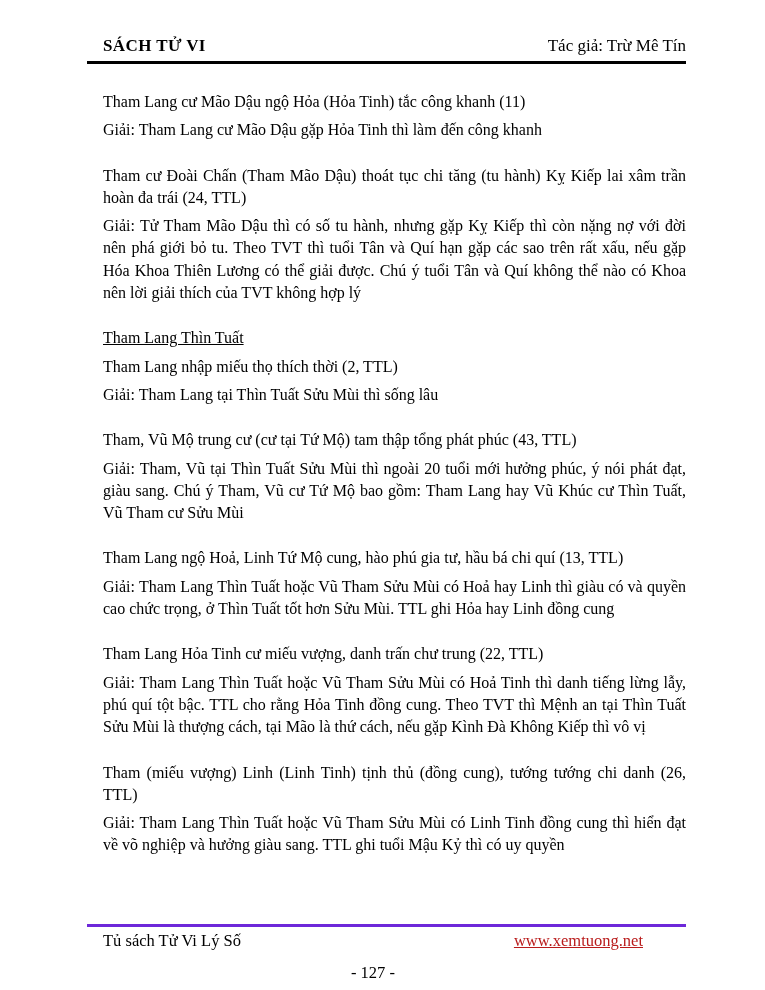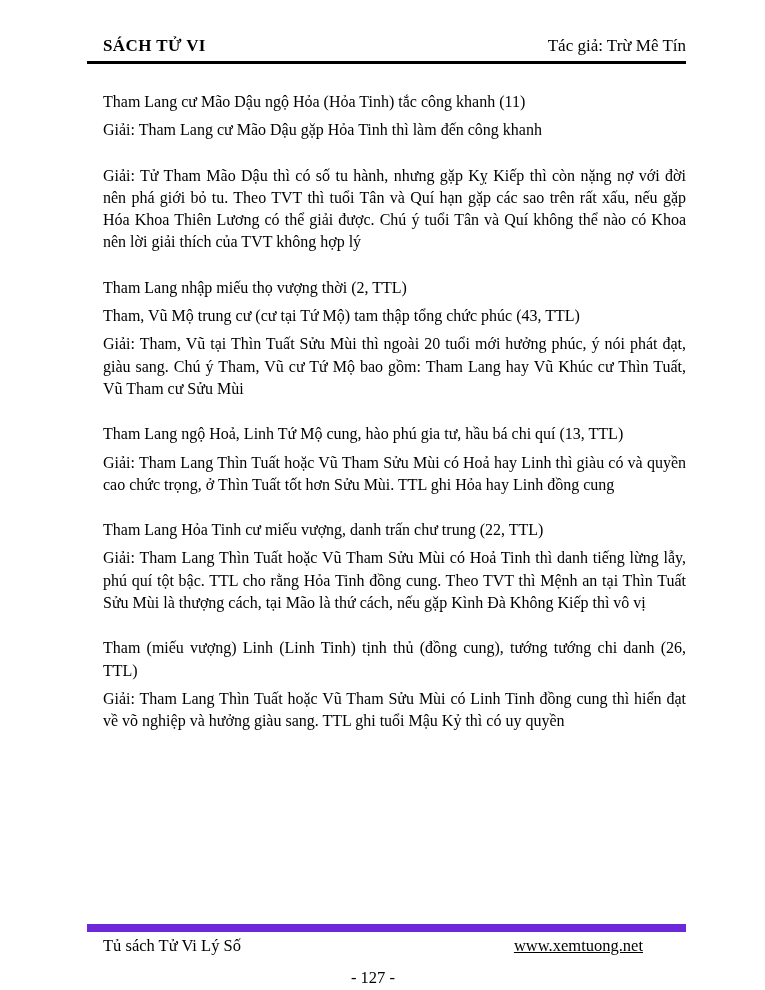--- a/index.html
+++ b/index.html
@@ -51,21 +51,21 @@
     margin-bottom: 6px;
     text-align: left;
     text-decoration: underline;
   }
 
   
   .page-footer {
     position: absolute;
     left: 87px; top: 924px;
     width: 599px;
-    border-top: 8px solid #6d28d9;
+    border-top: 3px solid #6d28d9;
     padding-top: 4px;
     display: flex;
     align-items: flex-start;
     font-size: 16.5px;
   }
   .footer-series { flex: 1; padding-left: 16px; }
   .footer-pagenum { flex: 0 0 auto; margin-top: 32px; }
   .footer-link {
     flex: 1;
     text-align: right;
@@ -80,31 +80,34 @@
 <div class="page">
 
   <header class="page-header">
     <span class="book-title">SÁCH TỬ VI</span>
     <span class="author">Tác giả: Trừ Mê Tín</span>
   </header>
 
   <main class="page-body" id="page-body">
       <p class="block quote">Tham Lang cư Mão Dậu ngộ Hỏa (Hỏa Tinh) tắc công khanh (11)</p>
       <p class="block giai">Giải: Tham Lang cư Mão Dậu gặp Hỏa Tinh thì làm đến công khanh</p>
+      <p class="block quote">Tham cư Đoài Chấn (Tham Mão Dậu) thoát tục chi tăng (tu hành) Kỵ Kiếp lai xâm trần hoàn đa trái  (24, TTL)</p>
       <p class="block giai">Giải: Tử Tham Mão Dậu thì có số tu hành, nhưng gặp Kỵ Kiếp thì còn nặng nợ với đời nên phá giới bỏ tu. Theo TVT thì tuổi Tân và Quí hạn gặp các sao trên rất xấu, nếu gặp Hóa Khoa Thiên Lương có thể giải được. Chú ý tuổi Tân và Quí không thể nào có Khoa nên lời giải thích của TVT không hợp lý</p>
-      <p class="block quote">Tham Lang nhập miếu thọ vượng thời  (2, TTL)</p>
-      <p class="block quote">Tham, Vũ Mộ trung cư (cư tại Tứ Mộ) tam thập tổng chức phúc  (43, TTL)</p>
+      <p class="block heading">Tham Lang Thìn Tuất</p>
+      <p class="block quote">Tham Lang nhập miếu thọ thích thời  (2, TTL)</p>
+      <p class="block giai">Giải: Tham Lang tại Thìn Tuất Sửu Mùi thì sống lâu</p>
+      <p class="block quote">Tham, Vũ Mộ trung cư (cư tại Tứ Mộ) tam thập tổng phát phúc  (43, TTL)</p>
       <p class="block giai">Giải: Tham, Vũ tại Thìn Tuất Sửu Mùi thì ngoài 20 tuổi mới hưởng phúc, ý nói phát đạt, giàu sang. Chú ý Tham, Vũ cư Tứ Mộ bao gồm: Tham Lang hay Vũ Khúc cư Thìn Tuất, Vũ Tham cư Sửu Mùi</p>
       <p class="block quote">Tham Lang ngộ Hoả, Linh Tứ Mộ cung, hào phú gia tư, hầu bá chi quí  (13, TTL)</p>
       <p class="block giai">Giải: Tham Lang Thìn Tuất hoặc Vũ Tham Sửu Mùi có Hoả hay  Linh thì giàu có và quyền cao chức trọng, ở Thìn Tuất tốt hơn Sửu Mùi.  TTL ghi Hỏa hay Linh đồng cung</p>
       <p class="block quote">Tham Lang Hỏa Tinh cư miếu vượng, danh trấn chư trung  (22, TTL)</p>
       <p class="block giai">Giải: Tham Lang Thìn Tuất hoặc Vũ Tham Sửu Mùi có Hoả Tinh thì danh tiếng lừng lẫy, phú quí tột bậc. TTL cho rằng Hỏa Tinh đồng cung. Theo TVT thì Mệnh an tại Thìn Tuất Sửu Mùi là thượng cách, tại Mão là thứ cách, nếu gặp Kình Đà Không Kiếp thì vô vị</p>
       <p class="block quote">Tham (miếu vượng) Linh (Linh Tinh) tịnh thủ (đồng cung), tướng tướng chi danh (26, TTL)</p>
       <p class="block giai">Giải: Tham Lang Thìn Tuất hoặc Vũ Tham Sửu Mùi có Linh Tinh đồng cung thì hiển đạt về võ nghiệp và hưởng giàu sang. TTL ghi tuổi Mậu Kỷ thì có uy quyền</p>
     </main>
 
   <footer class="page-footer">
     <span class="footer-series">Tủ sách Tử Vi Lý Số</span>
     <span class="footer-pagenum">- 127 -</span>
-    <a class="footer-link" style="color: #000000;">www.xemtuong.net</a>
+    <a class="footer-link" style="color: #b91c1c;">www.xemtuong.net</a>
   </footer>
 
 </div>
 
 </body></html>

